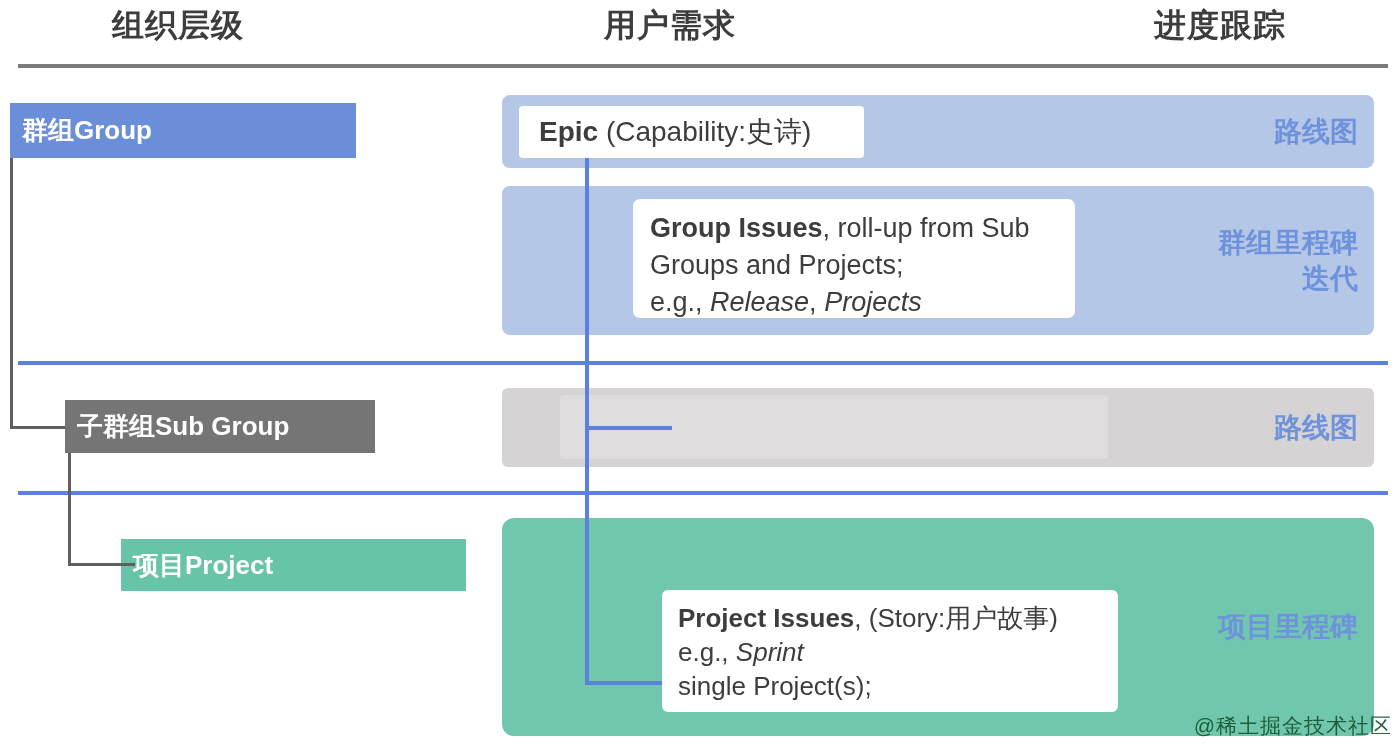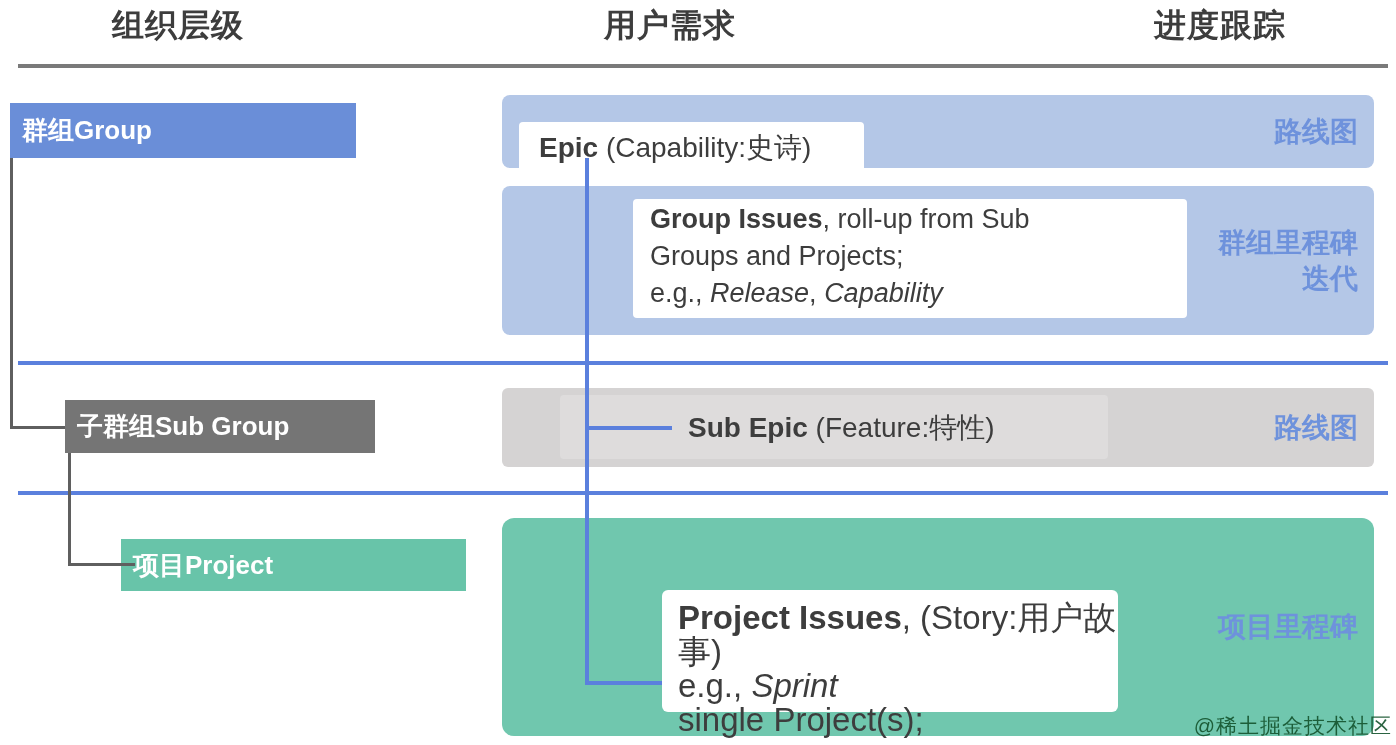--- a/index.html
+++ b/index.html
@@ -17,26 +17,26 @@
   .band-epic{top:95px;height:73px;background:#b4c7e7;}
   .band-group-issues{top:186px;height:149px;background:#b4c7e7;}
   .band-sub-epic{top:388px;height:79px;background:#d5d3d3;border-radius:6px;}
   .band-project{top:518px;height:218px;background:#70c7ae;border-radius:12px;}
 
   .rlabel{position:absolute;right:16px;top:0;height:100%;
           display:flex;flex-direction:column;justify-content:center;align-items:flex-end;
           font-size:28px;font-weight:bold;color:#6e92dc;line-height:36px;text-align:right;}
 
   .whitebox{position:absolute;background:#ffffff;border-radius:4px;box-sizing:border-box;color:#3d3d3d;}
-  .epic-box{left:17px;top:27px;width:345px;height:52px;display:flex;align-items:center;
+  .epic-box{left:17px;top:11px;width:345px;height:52px;display:flex;align-items:center;
             padding-left:20px;font-size:28px;}
-  .gi-box{left:131px;top:13px;width:554px;height:119px;padding:2px 0 0 17px;
-          font-size:27px;line-height:37px;}
+  .gi-box{left:131px;top:13px;width:442px;height:119px;padding:11px 0 0 17px;
+          font-size:27px;line-height:37px;border-radius:7px;}
   .pi-box{left:160px;top:72px;width:456px;height:122px;padding:11px 0 0 16px;
-          font-size:33px;line-height:34px;border-radius:6px;}
+          font-size:26px;line-height:34px;border-radius:6px;}
   .subepic-inner{position:absolute;left:58px;top:7px;width:548px;height:64px;
                  background:#dedcdc;border-radius:4px;}
   .subepic-text{position:absolute;left:186px;top:0;height:100%;display:flex;align-items:center;
                 font-size:28px;color:#3d3d3d;}
 
   
   .bluesep{position:absolute;left:18px;width:1370px;height:4px;background:#5b80dd;}
   .sep-a{top:361px;} .sep-b{top:491px;}
   .blueline{position:absolute;background:#5b80dd;}
   .vline{left:585px;top:158px;width:4px;height:527px;}
@@ -76,36 +76,33 @@
     </div>
     <div class="rlabel">
       <span>路线图</span>
     </div>
   </div>
 
   <div class="band band-group-issues">
     <div class="whitebox gi-box">
       <div><b>Group Issues</b><span>, roll-up from Sub</span></div>
       <div>Groups and Projects;</div>
-      <div><span> e.g., </span><i>Release</i><span>, </span><i>Capability</i></div>
+      <div><span> e.g., </span><i>Release</i><span>, </span><i>Projects</i></div>
     </div>
     <div class="rlabel">
       <span>群组里程碑</span>
       <span>迭代</span>
     </div>
   </div>
 
   <div class="bluesep sep-a"></div>
   <div class="bluesep sep-b"></div>
 
   <div class="band band-sub-epic">
     <div class="subepic-inner"></div>
-    <div class="subepic-text">
-      <span><b>Sub Epic</b><span> (Feature:特性)</span></span>
-    </div>
     <div class="rlabel">
       <span>路线图</span>
     </div>
   </div>
 
   <div class="band band-project">
     <div class="whitebox pi-box">
       <div><b>Project Issues</b><span>, (Story:用户故事)</span></div>
       <div><span>e.g., </span><i>Sprint</i></div>
       <div>single Project(s);</div>

